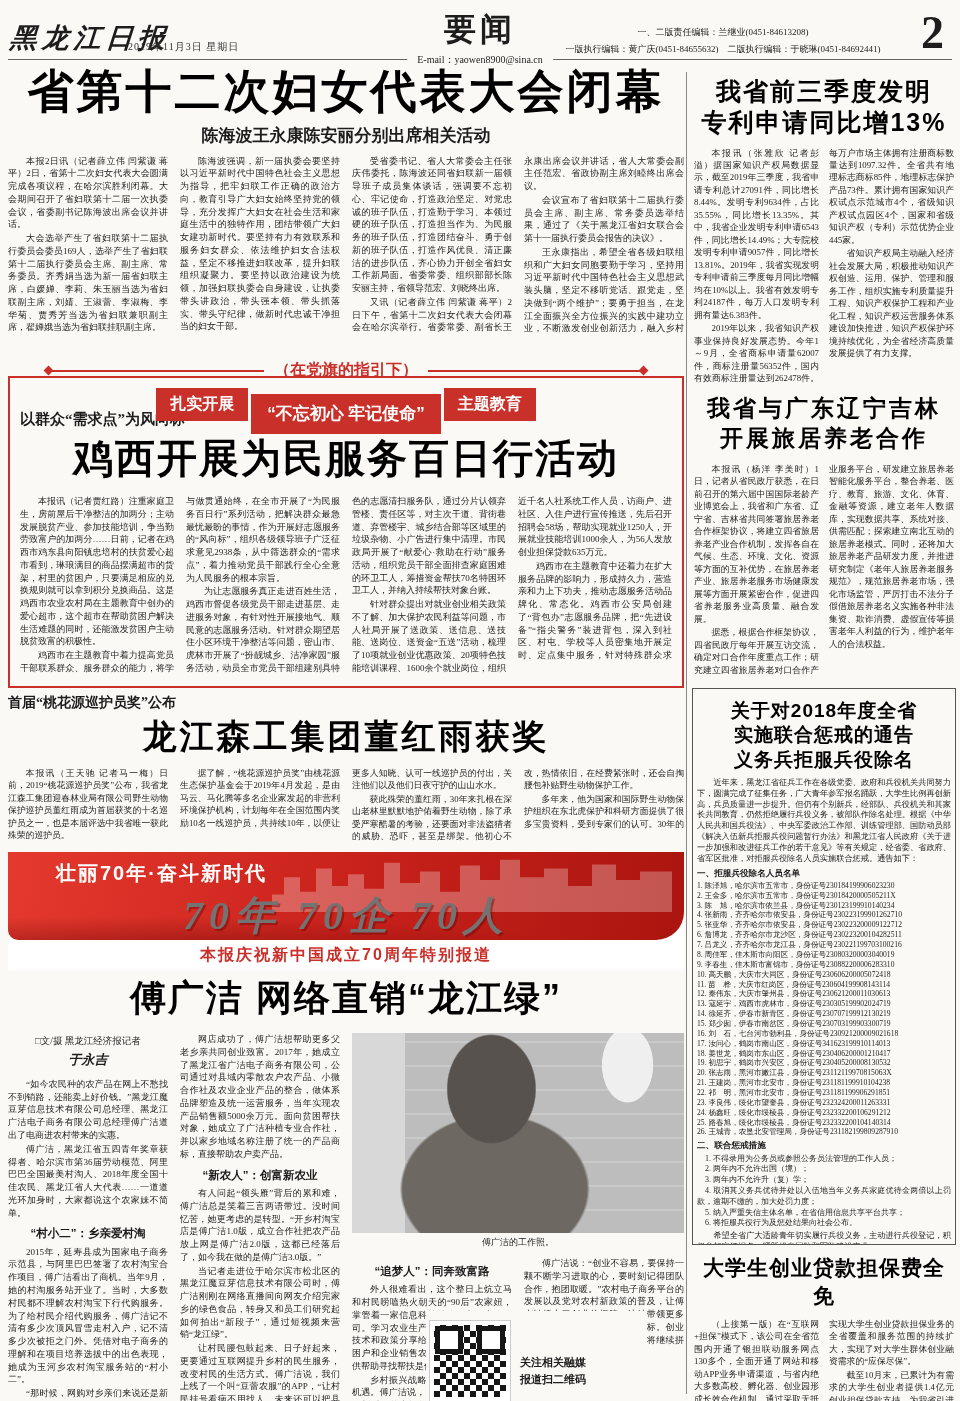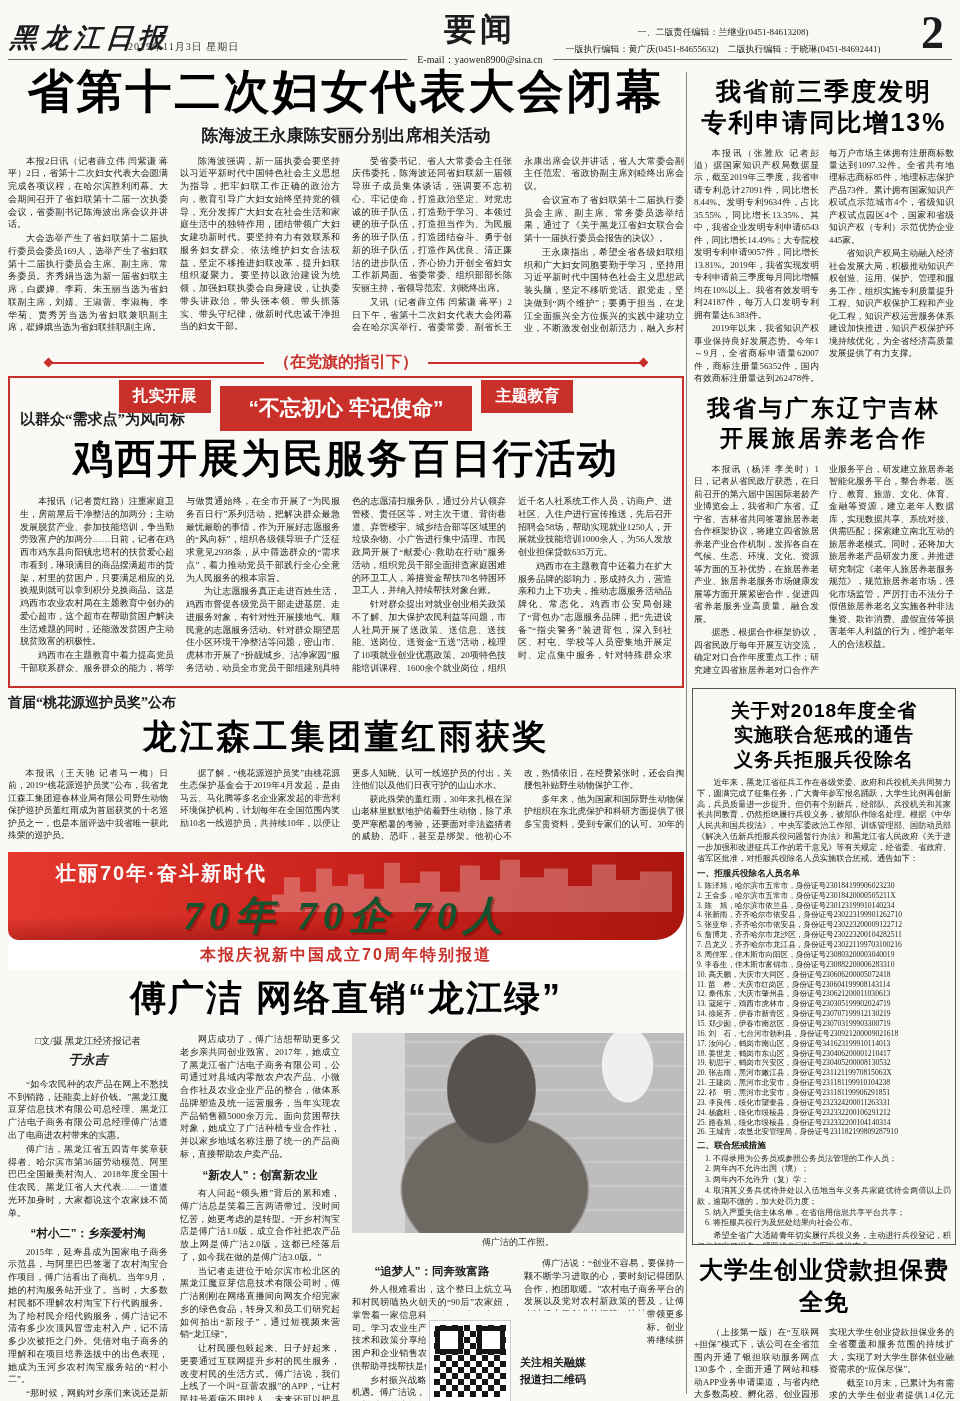--- a/index.html
+++ b/index.html
@@ -26,53 +26,53 @@
              font-family:"Liberation Sans",sans-serif;text-indent:0;}
   .body-txt{font-size:9px;line-height:1.42;}
   .cols4{column-count:4;column-gap:12px;column-fill:auto;overflow:hidden;}
   .cols2{column-count:2;column-gap:10px;column-fill:auto;overflow:hidden;}
   
   .congress{position:absolute;left:8px;top:66px;width:676px;}
   .congress .h1{font-size:46px;letter-spacing:3px;line-height:1.12;}
   .congress .sub{font-size:17px;font-weight:bold;text-align:center;margin-top:6px;}
   .congress .body-txt{height:186px;margin-top:8px;}
   
-  .party{position:absolute;left:8px;top:352px;width:676px;z-index:3;}
+  .party{position:absolute;left:8px;top:360px;width:676px;z-index:3;}
   .pb-row{display:flex;align-items:center;width:600px;margin:0 auto;}
   .pb-line{flex:1;height:2px;background:#c9302a;position:relative;}
   .pb-line::after{content:'';position:absolute;width:7px;height:7px;background:#c9302a;
                   transform:rotate(45deg);top:-3px;}
   .pb-line.l::after{left:-1px;} .pb-line.r::after{right:-1px;}
   .pb-title{color:#c9302a;font-weight:900;font-size:16px;padding:0 10px;
             font-family:"Liberation Sans",sans-serif;}
   .pb-bar{display:flex;justify-content:center;align-items:flex-start;margin-top:3px;}
   .pb-seg{background:#c9302a;color:#fff;font-weight:bold;font-family:"Liberation Sans",sans-serif;}
   .pb-s1,.pb-s3{font-size:16px;padding:6px 14px;margin-top:4px;}
-  .pb-s2{font-size:21px;font-weight:900;padding:8px 29px 9px;margin:10px 9px 0;}
+  .pb-s2{font-size:17px;font-weight:900;padding:8px 16px 9px;margin:10px 3px 0;}
   
   .jixi{position:absolute;left:8px;top:376px;width:676px;height:312px;
         border:2px solid #c9302a;padding:32px 10px 6px;overflow:hidden;}
   .jixi .h1{font-size:40px;letter-spacing:2px;margin-top:2px;}
   .jixi .body-txt{height:190px;margin-top:9px;}
   
   .forest{position:absolute;left:8px;top:694px;width:676px;}
   .forest .kicker{font-size:14px;}
   .forest .h1{font-size:34px;letter-spacing:3px;margin-top:2px;}
   .forest .body-txt{height:84px;margin-top:7px;font-size:8.8px;}
   
   .b70{position:absolute;left:8px;top:852px;width:676px;height:118px;background:#fff;overflow:hidden;}
   .b70-red{position:absolute;left:0;right:0;top:0;height:88px;
      background:radial-gradient(120% 70% at 15% 115%,rgba(90,0,0,.5),transparent 60%),
                 linear-gradient(100deg,#e5392e,#c6201a 55%,#ab150f);
      border-radius:0 0 28px 10px;}
   .b70-sky{position:absolute;right:12px;top:2px;width:400px;height:58px;background:rgba(255,255,255,.28);
      clip-path:polygon(0 100%,0 70%,3% 70%,3% 40%,7% 40%,7% 65%,11% 65%,11% 25%,15% 25%,15% 55%,19% 55%,19% 35%,23% 35%,23% 60%,28% 60%,28% 15%,32% 15%,32% 50%,37% 50%,37% 30%,42% 30%,42% 65%,47% 65%,47% 20%,52% 20%,52% 45%,57% 45%,57% 10%,62% 10%,62% 40%,68% 40%,68% 25%,74% 25%,74% 55%,80% 55%,80% 18%,86% 18%,86% 45%,92% 45%,92% 30%,100% 30%,100% 100%);}
   .b70-tag{position:absolute;left:48px;top:8px;color:#fff;font-weight:900;font-size:20px;
            font-family:"Liberation Sans",sans-serif;letter-spacing:2px;}
-  .b70-big{position:absolute;left:0;right:0;top:36px;text-align:center;color:#14532d;
+  .b70-big{position:absolute;left:0;right:0;top:36px;text-align:center;color:#737373;
            font-size:40px;font-weight:900;font-style:italic;letter-spacing:6px;
            text-shadow:2px 2px 0 rgba(100,0,0,.4);}
   .b70-strip{position:absolute;left:0;right:0;bottom:4px;text-align:center;color:#c9302a;
              font-weight:900;font-size:16px;font-family:"Liberation Sans",sans-serif;letter-spacing:2px;}
   
   .fz{position:absolute;left:8px;top:974px;width:676px;}
   .fz .h1{font-size:36px;letter-spacing:2px;}
   .fz-body{position:relative;margin-top:10px;height:372px;display:grid;
            grid-template-columns:repeat(4,1fr);column-gap:12px;font-size:9px;line-height:1.42;}
   .fcol{overflow:hidden;height:372px;}
@@ -104,21 +104,21 @@
   .elder{top:394px;} .elder .h1{font-size:23px;letter-spacing:3px;line-height:1.3;}
   .elder .body-txt{height:218px;margin-top:9px;font-size:8.8px;}
   .notice{position:absolute;left:692px;top:688px;width:264px;height:557px;border:1px solid #555;
           padding:10px 4px;overflow:hidden;font-size:8px;line-height:1.32;}
   .notice .h1{font-size:19px;letter-spacing:1px;line-height:1.28;margin-bottom:6px;}
   .notice .para{font-size:8.2px;}
   .notice .ltitle{font-weight:bold;font-size:8.6px;margin:3px 0 2px;}
   .nitem{margin:0;text-align:left;font-size:7.6px;line-height:1.3;}
   .mitem{margin:0;text-indent:1em;text-align:justify;font-size:8px;line-height:1.35;}
   .notice .closing{text-indent:2em;margin-top:2px;font-size:8.2px;}
-  .loan{top:1254px;} .loan .h1{font-size:24px;letter-spacing:1px;}
+  .loan{top:1254px;} .loan .h1{font-size:21px;letter-spacing:1px;}
   .loan .body-txt{height:106px;margin-top:8px;font-size:8.8px;}
 </style>
 </head>
 <body>
 
 <div data-name="newspaper-page">
 
   <div data-name="page-header">
     <div class="masthead" data-name="masthead-logo">黑龙江日报</div>
     <div class="dateline" data-name="date-line">2019年11月3日 星期日</div>

